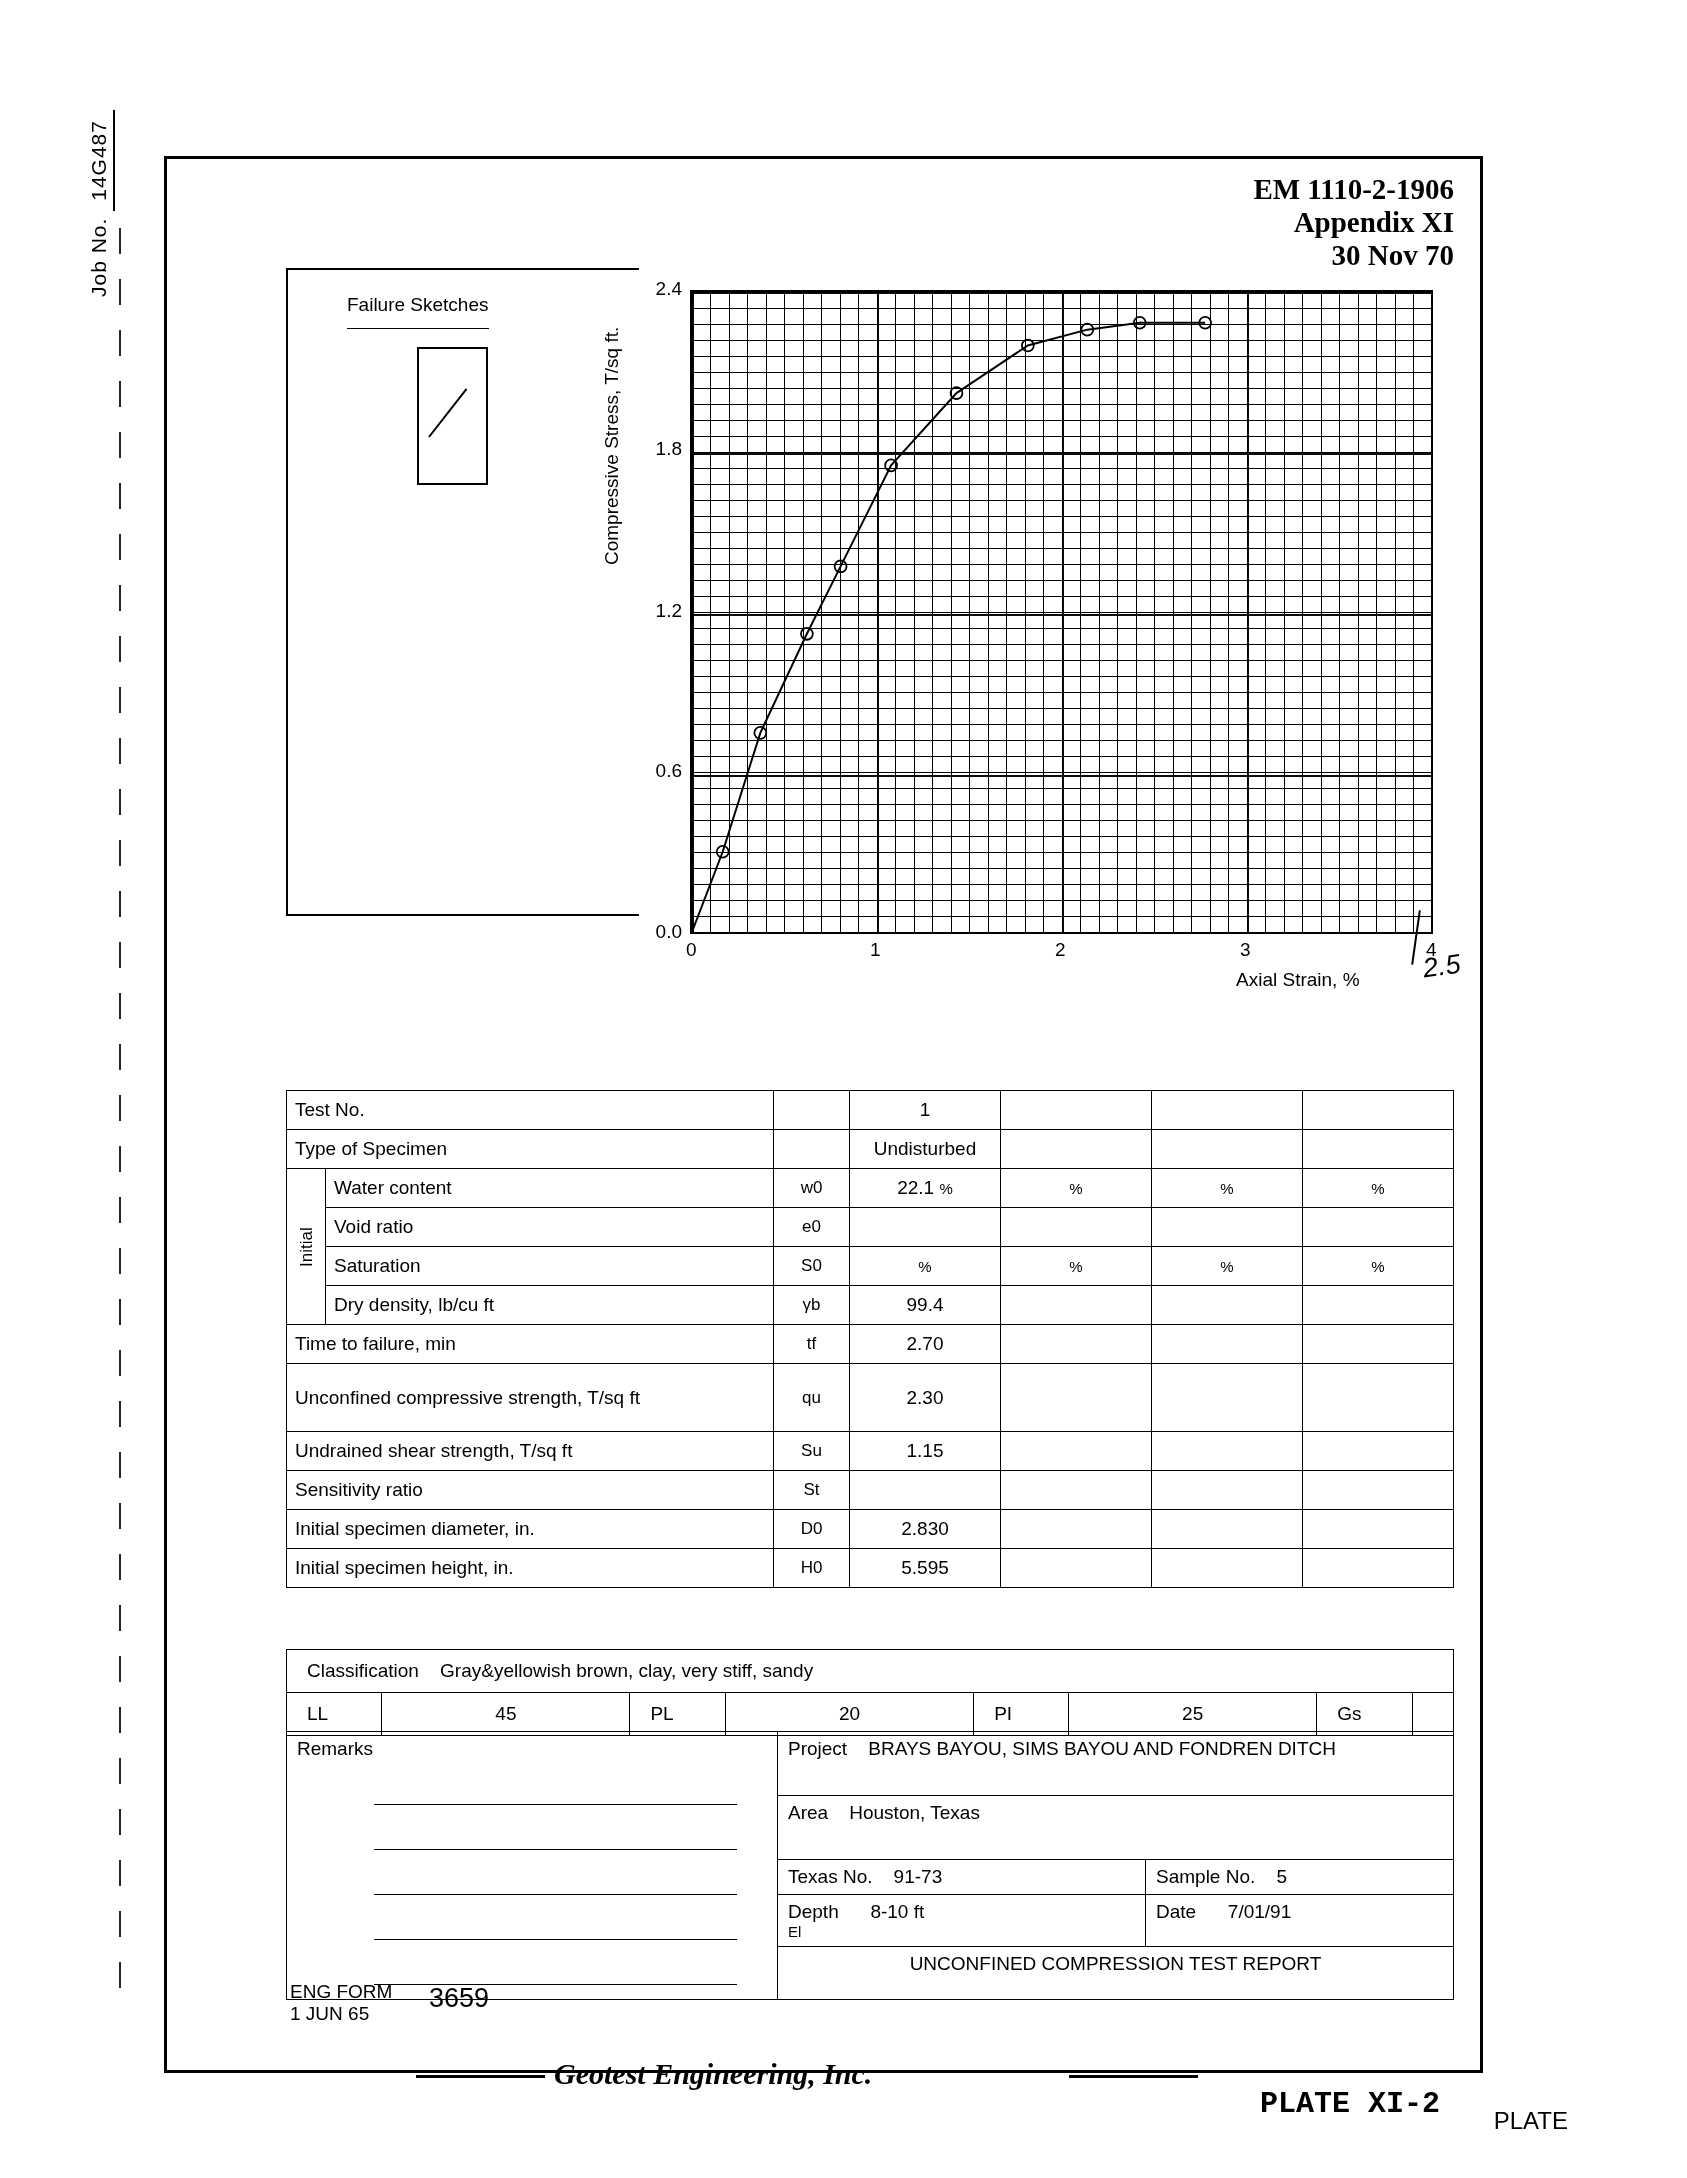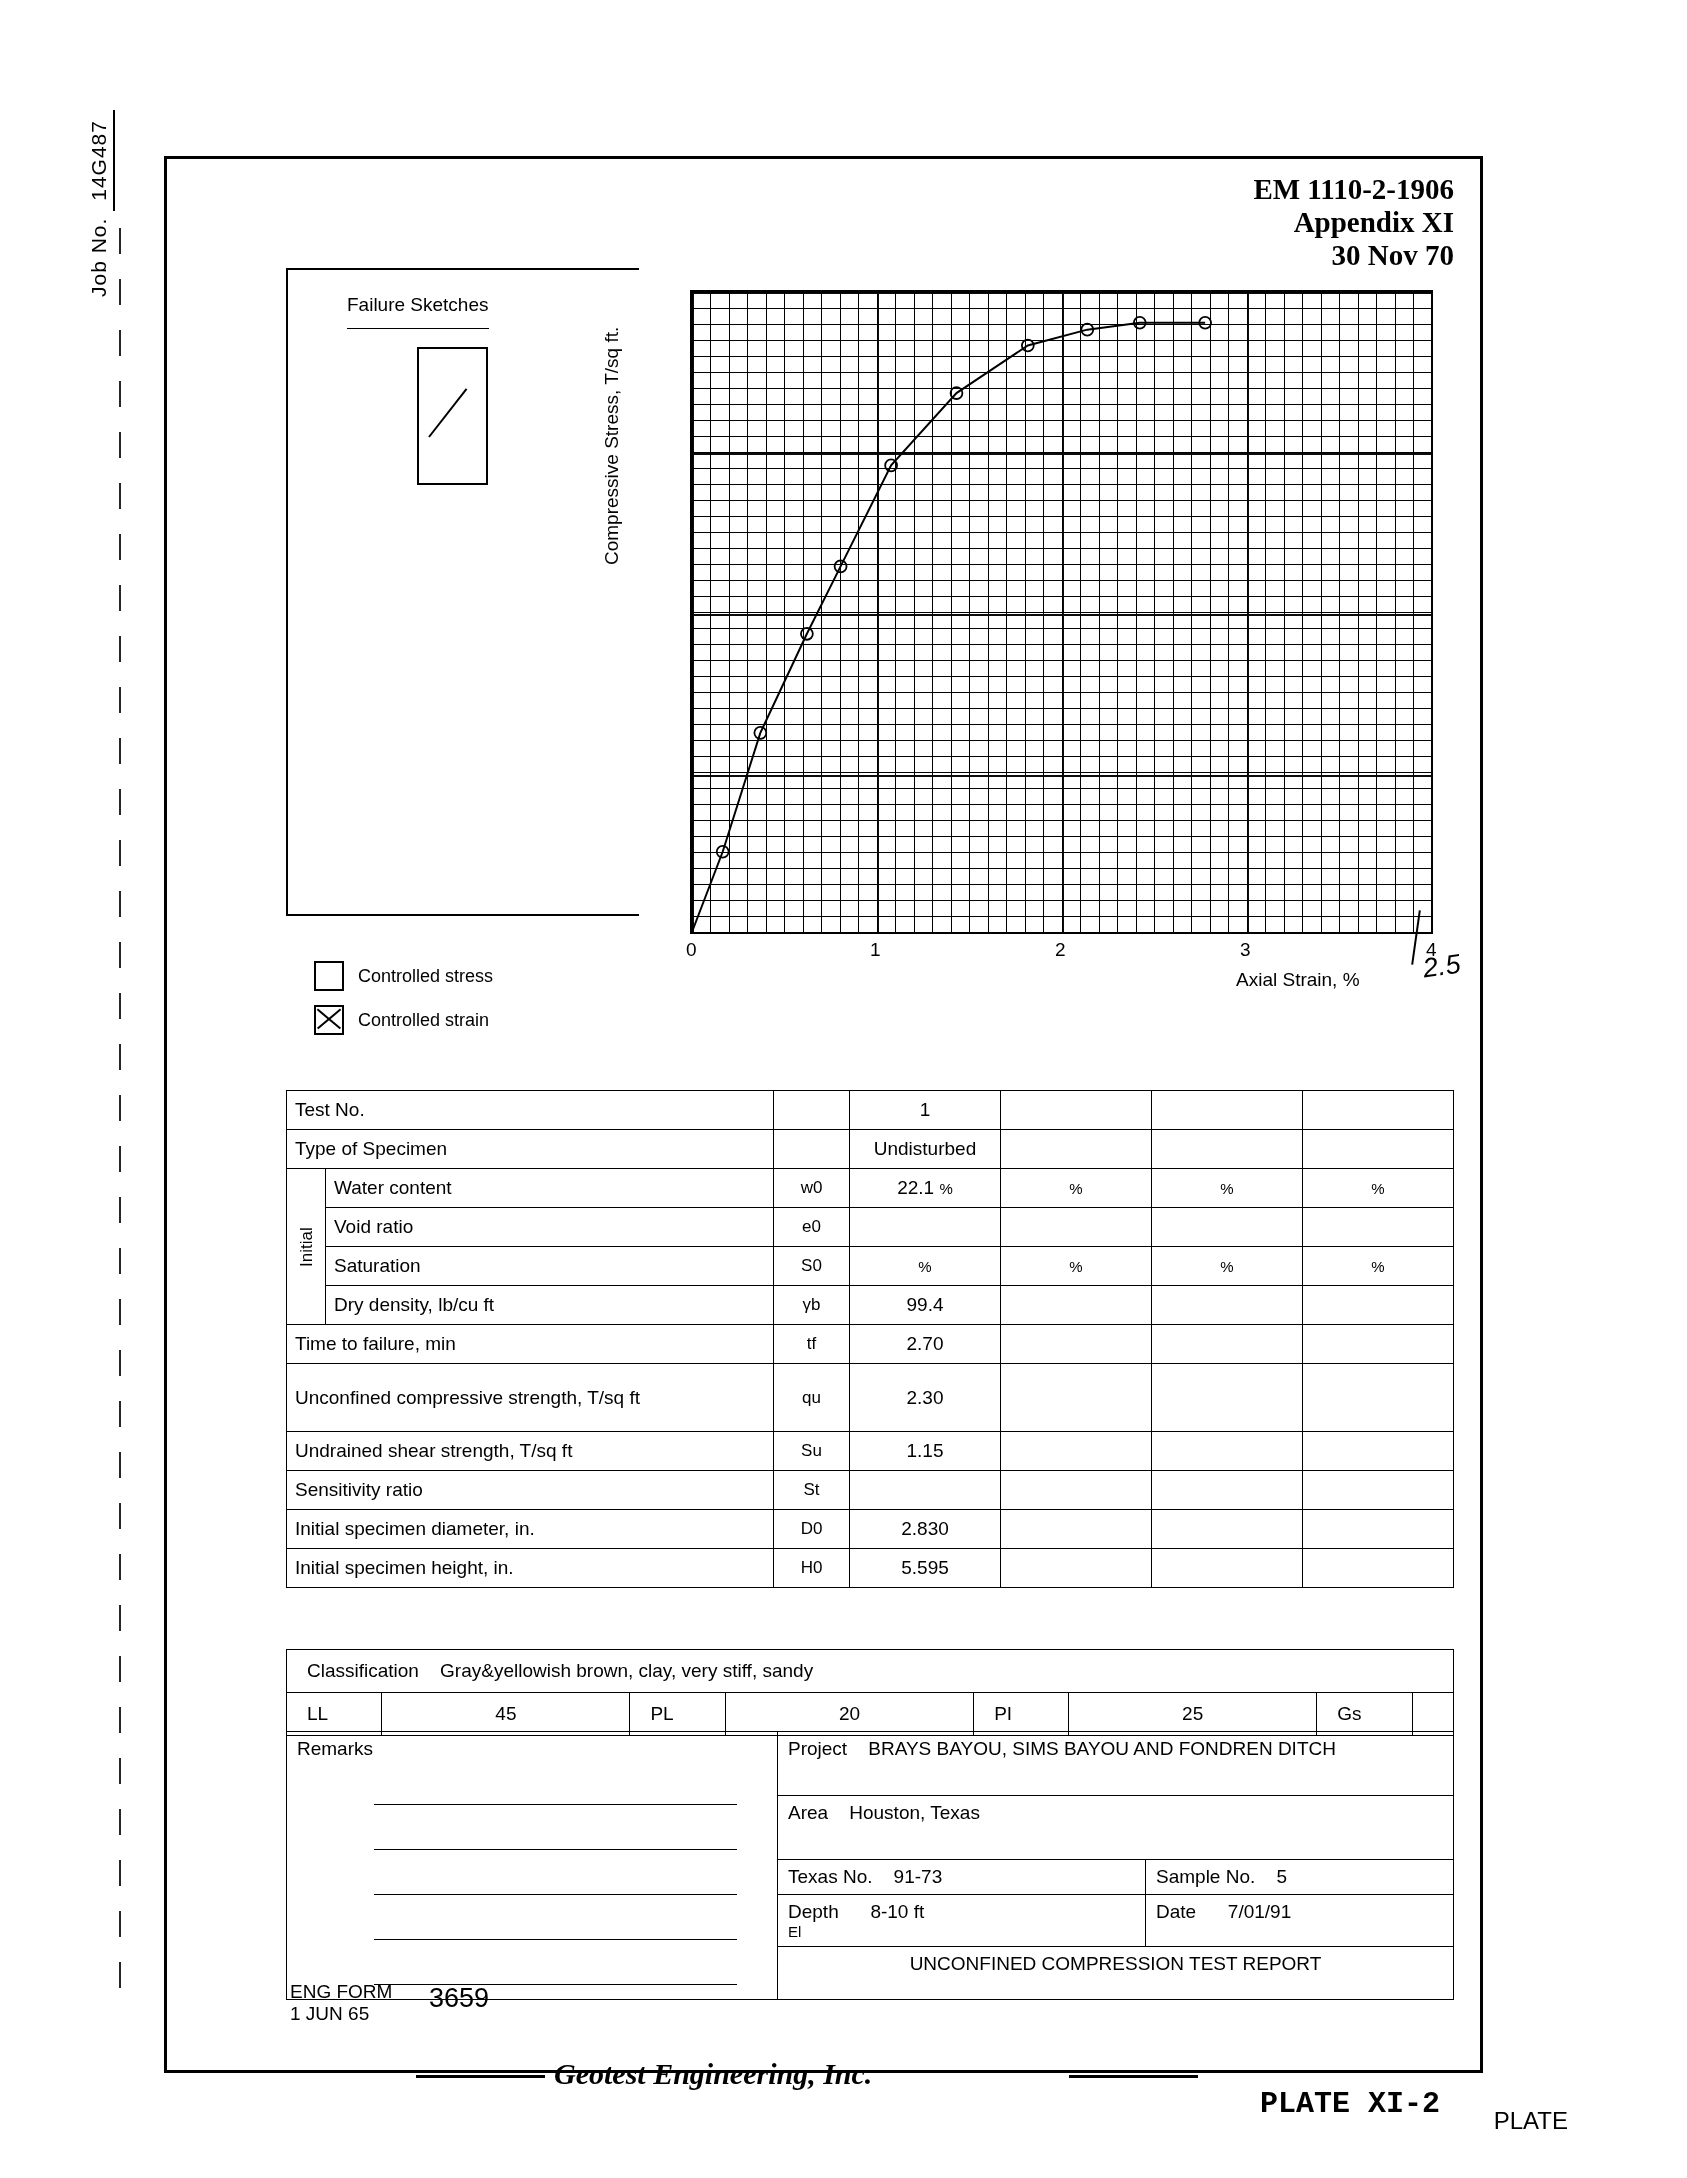--- a/index.html
+++ b/index.html
@@ -101,33 +101,30 @@
       <div>30 Nov 70</div>
     </div>
 
     <div class="chartbox">
 
       <div class="sketchpanel">
         <div class="sk-title">Failure Sketches</div>
         <div class="sk-spec"></div>
       </div>
 
-      <div class="legend">
-        <div class="lg-row">
-          <span class="lg-box"></span>
-          <span>Controlled stress</span>
-        </div>
-        <div class="lg-row">
-          <span class="lg-box x"></span>
-          <span>Controlled strain</span>
-        </div>
+
+      <div class="ylab">Compressive Stress, T/sq ft.</div>
+
+      <div class="yticks">
+        <div class="ytick" style="top:10px;">2.4</div>
+        <div class="ytick" style="top:170px;">1.8</div>
+        <div class="ytick" style="top:332px;">1.2</div>
+        <div class="ytick" style="top:492px;">0.6</div>
+        <div class="ytick" style="top:653px;">0.0</div>
       </div>
-
-      <div class="ylab">Compressive Stress, T/sq ft.</div>
-
 
       <div class="plot">
         <div class="major"></div>
       </div>
 
       <svg class="curve" width="743" height="644" viewBox="0 0 750 650">
         <polyline points="2,648 33,567 71,447 118,347 152,279 203,177 269,104 341,56 401,40 454,33 520,33" fill="none" stroke="#000" stroke-width="2"></polyline>
         <g fill="none" stroke="#000" stroke-width="1.8">
           <circle cx="33" cy="567" r="6"></circle>
           <circle cx="71" cy="447" r="6"></circle>

